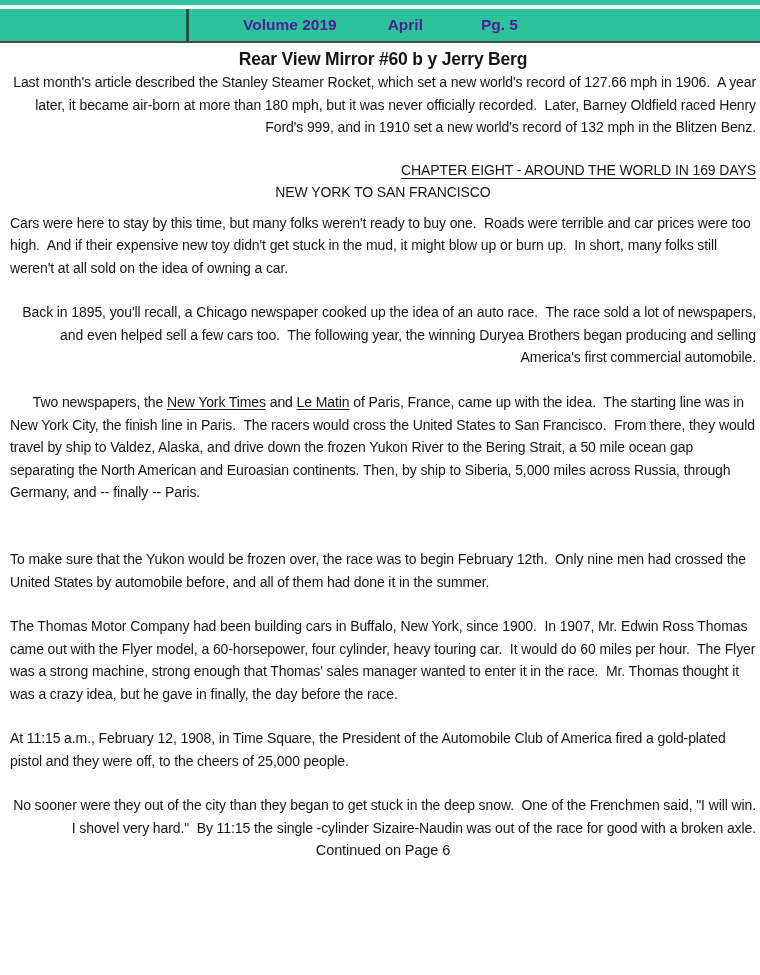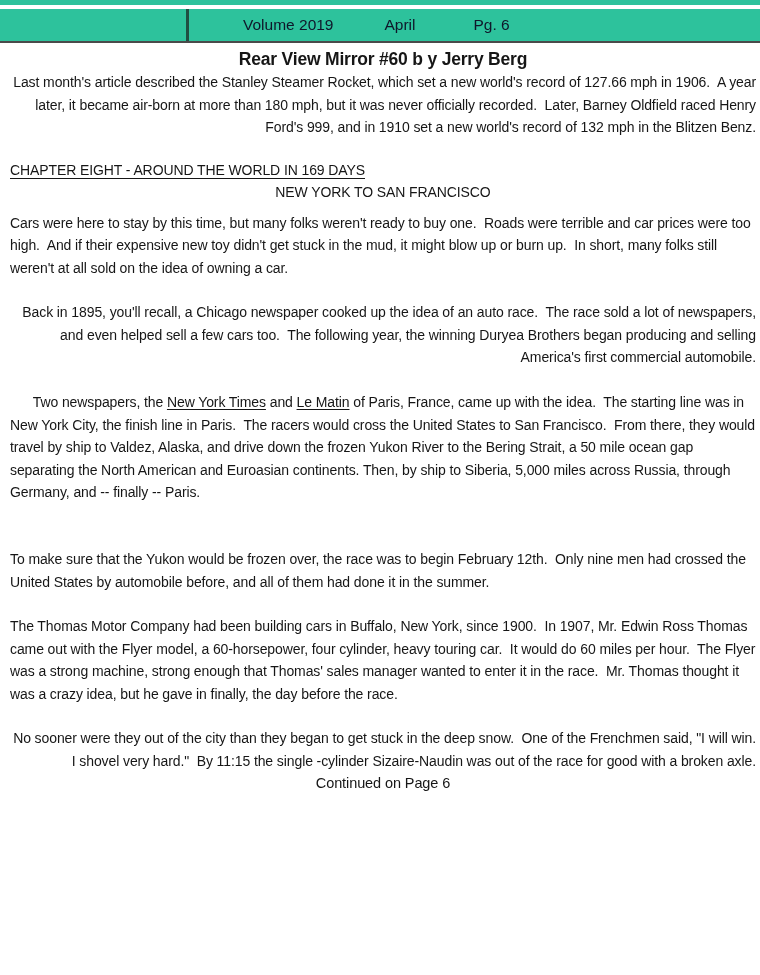--- a/index.html
+++ b/index.html
@@ -16,23 +16,23 @@
   .masthead { width: 100%; }
   .strip-top { height: 5px; background: #2dc29c; }
   .strip-white { height: 4px; background: #ffffff; }
   .bar {
     height: 32px;
     background: #2dc29c;
     border-bottom: 2px solid #4a4a4a;
     display: flex;
     align-items: center;
     position: relative;
-    font-weight: normal;
+    font-weight: bold;
     font-size: 15.5px;
-    color: #0f172a;
+    color: #4c1d95;
   }
   .bar .vol   { margin-left: 243px; }
   .bar .month { margin-left: 51px; }
   .bar .pg    { margin-left: 58px; }
   .scan-line {
     position: absolute;
     left: 186px; top: 0;
     width: 3px; height: 100%;
     background: #1d3a33;
     opacity: 0.85;
@@ -58,20 +58,21 @@
     white-space: pre-wrap;
   }
   .para.tight { margin-bottom: 0; text-align: right; }
   h2.chapter {
     font-size: 14px;
     font-weight: normal;
     margin: 20px 0 0 0;
     text-decoration: underline;
     text-underline-offset: 3px;
     line-height: 22.5px;
+    text-align: right;
   }
   h3.subchapter {
     font-size: 14px;
     font-weight: normal;
     margin: 0 0 0 0;
     line-height: 22.5px;
     text-align: center;
   }
   .after-gap { margin-top: 8px; }
   .u { text-decoration: underline; text-underline-offset: 2px; }
@@ -85,21 +86,21 @@
 <body>
 
 <div class="page">
 
   <header class="masthead">
     <div class="strip-top" style="background-color:#2dc29c"></div>
     <div class="strip-white"></div>
     <div class="bar" style="background-color:#2dc29c">
       <span class="vol">Volume 2019</span>
       <span class="month">April</span>
-      <span class="pg">Pg. 6</span>
+      <span class="pg">Pg. 5</span>
       <div class="scan-line"></div>
     </div>
   </header>
 
   <main class="content">
 
     <h1 class="title">Rear View Mirror #60 b y Jerry Berg</h1>
 
     <p class="para tight">Last month's article described the Stanley Steamer Rocket, which set a new world's record of 127.66 mph in 1906.  A year later, it became air-born at more than 180 mph, but it was never officially recorded.  Later, Barney Oldfield raced Henry Ford's 999, and in 1910 set a new world's record of 132 mph in the Blitzen Benz.</p>
 
@@ -114,19 +115,20 @@
 
 
     <p class="para">
       <span>Two newspapers, the </span><span class="u">New York Times</span><span> and </span><span class="u">Le Matin</span><span> of Paris, France, came up with the idea.  The starting line was in New York City, the finish line in Paris.  The racers would cross the United States to San Francisco.  From there, they would travel by ship to Valdez, Alaska, and drive down the frozen Yukon River to the Bering Strait, a 50 mile ocean gap separating the North American and Euroasian continents. Then, by ship to Siberia, 5,000 miles across Russia, through Germany, and -- finally -- Paris.</span>
     </p>
 
     <p class="para">To make sure that the Yukon would be frozen over, the race was to begin February 12th.  Only nine men had crossed the United States by automobile before, and all of them had done it in the summer.</p>
 
     <p class="para">The Thomas Motor Company had been building cars in Buffalo, New York, since 1900.  In 1907, Mr. Edwin Ross Thomas came out with the Flyer model, a 60-horsepower, four cylinder, heavy touring car.  It would do 60 miles per hour.  The Flyer was a strong machine, strong enough that Thomas' sales manager wanted to enter it in the race.  Mr. Thomas thought it was a crazy idea, but he gave in finally, the day before the race.</p>
 
+    <p class="para">At 11:15 a.m., February 12, 1908, in Time Square, the President of the Automobile Club of America fired a gold-plated pistol and they were off, to the cheers of 25,000 people.</p>
 
     <p class="para tight">No sooner were they out of the city than they began to get stuck in the deep snow.  One of the Frenchmen said, "I will win.  I shovel very hard."  By 11:15 the single -cylinder Sizaire-Naudin was out of the race for good with a broken axle.</p>
 
     <div class="continued">Continued on Page 6</div>
 
   </main>
 </div>
 
 </body></html>

